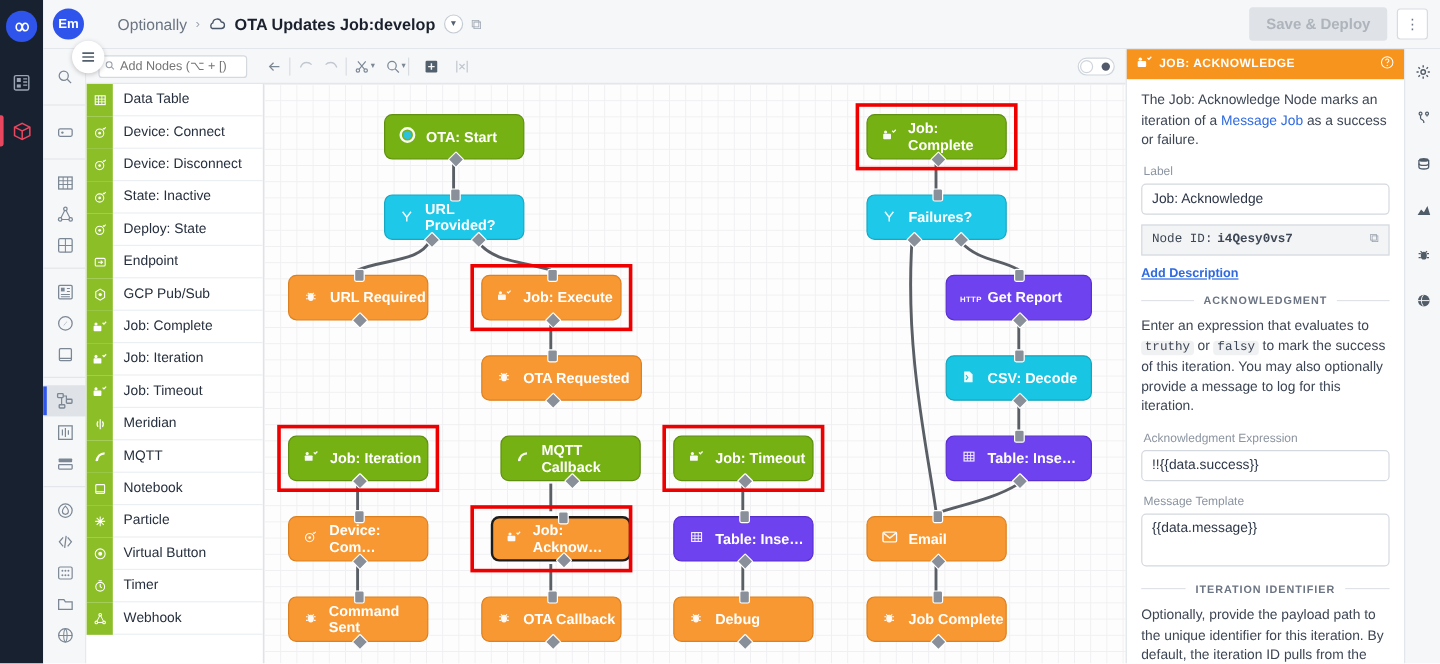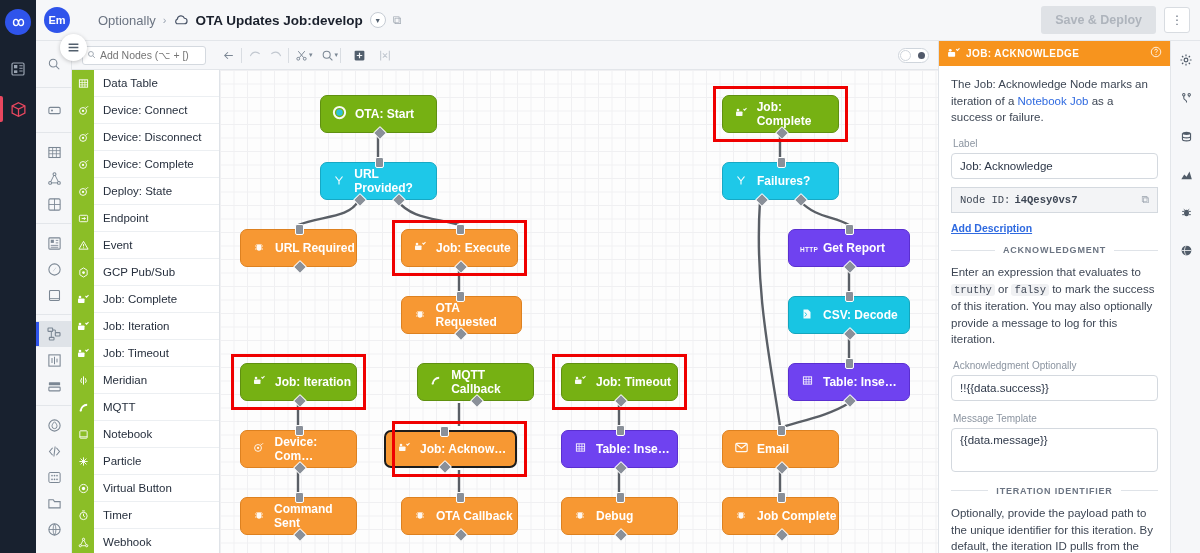--- a/index.html
+++ b/index.html
@@ -495,50 +495,40 @@
         <div class="plabel">Device: Disconnect</div>
       </div>
       <div class="prow">
         <div class="pchip">
           <svg width="11" height="11" viewBox="0 0 24 24">
             <circle cx="11" cy="13" r="7.5" fill="none" stroke="#fff" stroke-width="2"></circle>
             <circle cx="11" cy="13" r="2.5" fill="#fff"></circle>
             <path d="M17 4l1.8 1.8L22 2.6" stroke="#fff" stroke-width="2" fill="none"></path>
           </svg>
         </div>
-        <div class="plabel">Device: Complete</div>
+        <div class="plabel">State: Inactive</div>
       </div>
       <div class="prow">
         <div class="pchip">
           <svg width="11" height="11" viewBox="0 0 24 24">
             <circle cx="11" cy="13" r="7.5" fill="none" stroke="#fff" stroke-width="2"></circle>
             <circle cx="11" cy="13" r="2.5" fill="#fff"></circle>
             <path d="M17 4l1.8 1.8L22 2.6" stroke="#fff" stroke-width="2" fill="none"></path>
           </svg>
         </div>
         <div class="plabel">Deploy: State</div>
       </div>
       <div class="prow">
         <div class="pchip">
           <svg width="11" height="11" viewBox="0 0 24 24">
             <rect x="3" y="5" width="18" height="14" rx="2" fill="none" stroke="#fff" stroke-width="2"></rect>
             <path d="M8 12h8M13 9l3 3-3 3" stroke="#fff" stroke-width="2" fill="none"></path>
           </svg>
         </div>
         <div class="plabel">Endpoint</div>
-      </div>
-      <div class="prow">
-        <div class="pchip">
-          <svg width="11" height="11" viewBox="0 0 24 24">
-            <path d="M12 3 22 20H2z" fill="none" stroke="#fff" stroke-width="2"></path>
-            <path d="M12 9v5" stroke="#fff" stroke-width="2"></path>
-            <circle cx="12" cy="17" r="1.1" fill="#fff"></circle>
-          </svg>
-        </div>
-        <div class="plabel">Event</div>
       </div>
       <div class="prow">
         <div class="pchip">
           <svg width="11" height="11" viewBox="0 0 24 24">
             <path d="M12 2l8 5v10l-8 5-8-5V7z" fill="none" stroke="#fff" stroke-width="2"></path>
             <circle cx="12" cy="12" r="3" fill="#fff"></circle>
           </svg>
         </div>
         <div class="plabel">GCP Pub/Sub</div>
       </div>
@@ -707,21 +697,21 @@
         <div class="node orange" style="left: 181px; top: 159px; width: 117px;">
           <span class="nico"><svg width="12" height="11" viewBox="0 0 24 22">
               <rect x="2" y="9" width="13" height="9" rx="1.5" fill="#fff"></rect>
               <circle cx="6" cy="6" r="2.6" fill="#fff"></circle>
               <path d="M17 4l2.2 2.2L23 2.4" stroke="#fff" stroke-width="2.2" fill="none"></path>
             </svg></span>
           <span>Job: Execute</span>
           <div class="port-in" style="left: 53.5px;"></div>
           <div class="port-out" style="left: 53.5px;"></div>
         </div>
-        <div class="node orange" style="left: 181px; top: 226px; width: 121px;">
+        <div class="node orange" style="left: 181px; top: 226px; width: 134px;">
           <span class="nico"><svg width="12" height="12" viewBox="0 0 24 24">
               <ellipse cx="12" cy="13" rx="5" ry="6.5" fill="#fff"></ellipse>
               <path d="M4 10h3M17 10h3M4 16h3M17 16h3M7 6l2.5 2.5M17 6l-2.5 2.5" stroke="#fff" stroke-width="1.8"></path>
             </svg></span>
           <span>OTA Requested</span>
           <div class="port-in" style="left: 53.5px;"></div>
           <div class="port-out" style="left: 53.5px;"></div>
         </div>
         <div class="node green" style="left: 20px; top: 293px; width: 117px;">
           <span class="nico"><svg width="12" height="11" viewBox="0 0 24 22">
@@ -743,21 +733,21 @@
         <div class="node orange" style="left: 20px; top: 360px; width: 117px;">
           <span class="nico"><svg width="11" height="11" viewBox="0 0 24 24">
               <circle cx="11" cy="13" r="7.5" fill="none" stroke="#fff" stroke-width="2"></circle>
               <circle cx="11" cy="13" r="2.5" fill="#fff"></circle>
               <path d="M17 4l1.8 1.8L22 2.6" stroke="#fff" stroke-width="2" fill="none"></path>
             </svg></span>
           <span>Device: Com…</span>
           <div class="port-in" style="left: 53.5px;"></div>
           <div class="port-out" style="left: 53.5px;"></div>
         </div>
-        <div class="node orange selected" style="left: 164px; top: 360px; width: 133px;">
+        <div class="node orange selected" style="left: 189px; top: 360px; width: 117px;">
           <span class="nico"><svg width="12" height="11" viewBox="0 0 24 22">
               <rect x="2" y="9" width="13" height="9" rx="1.5" fill="#fff"></rect>
               <circle cx="6" cy="6" r="2.6" fill="#fff"></circle>
               <path d="M17 4l2.2 2.2L23 2.4" stroke="#fff" stroke-width="2.2" fill="none"></path>
             </svg></span>
           <span>Job: Acknow…</span>
           <div class="port-in" style="left: 53.5px;"></div>
           <div class="port-out" style="left: 53.5px;"></div>
         </div>
         <div class="node orange" style="left: 20px; top: 427px; width: 117px;">
@@ -888,21 +878,21 @@
       <span class="q">
         <svg width="12" height="12" viewBox="0 0 24 24">
             <circle cx="12" cy="12" r="9.5" fill="none" stroke="#fff" stroke-width="1.7"></circle>
             <path d="M9.4 9a2.7 2.7 0 1 1 3.4 2.6c-.6.2-.8.7-.8 1.3v.5" fill="none" stroke="#fff" stroke-width="1.7"></path>
             <circle cx="12" cy="17" r="1.1" fill="#fff"></circle>
           </svg>
       </span>
     </div>
     <div class="rbody">
       <div class="rdesc">
-        <span>The Job: Acknowledge Node marks an iteration of a </span><a href="#">Notebook Job</a><span> as a success or failure.</span>
+        <span>The Job: Acknowledge Node marks an iteration of a </span><a href="#">Message Job</a><span> as a success or failure.</span>
       </div>
 
       <div class="flabel">Label</div>
       <input class="finput" value="Job: Acknowledge" style="">
 
       <div class="nodeid">
         <span>Node ID:</span>
         <b>i4Qesy0vs7</b>
         <span class="copy">⧉</span>
       </div>
@@ -912,21 +902,21 @@
       <div class="divider">
         <div class="ln"></div>
         <div class="tx">ACKNOWLEDGMENT</div>
         <div class="ln"></div>
       </div>
 
       <div class="rdesc">
         <span>Enter an expression that evaluates to </span><code class="kbd">truthy</code><span> or </span><code class="kbd">falsy</code><span> to mark the success of this iteration. You may also optionally provide a message to log for this iteration.</span>
       </div>
 
-      <div class="flabel">Acknowledgment Optionally</div>
+      <div class="flabel">Acknowledgment Expression</div>
       <input class="finput" value="!!{{data.success}}" style="">
 
       <div class="flabel">Message Template</div>
       <textarea class="ftext" style="">{{data.message}}</textarea>
 
       <div class="divider">
         <div class="ln"></div>
         <div class="tx">ITERATION IDENTIFIER</div>
         <div class="ln"></div>
       </div>

